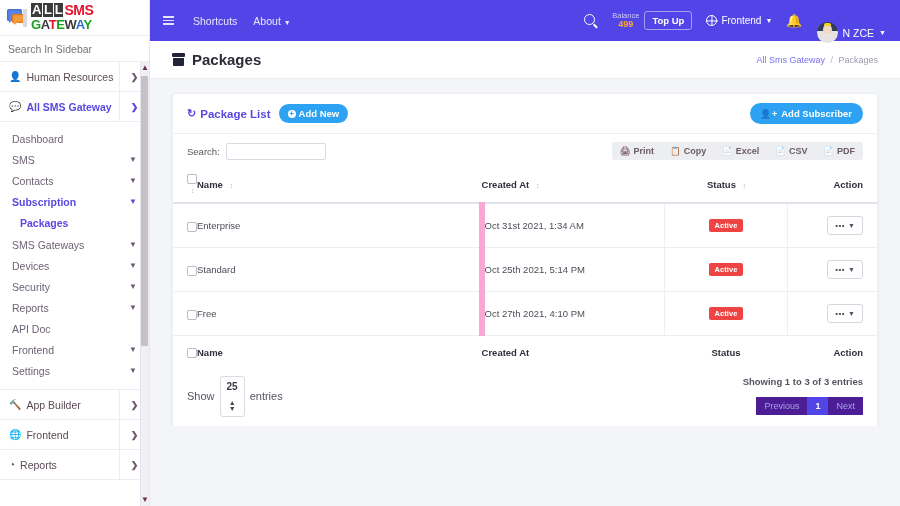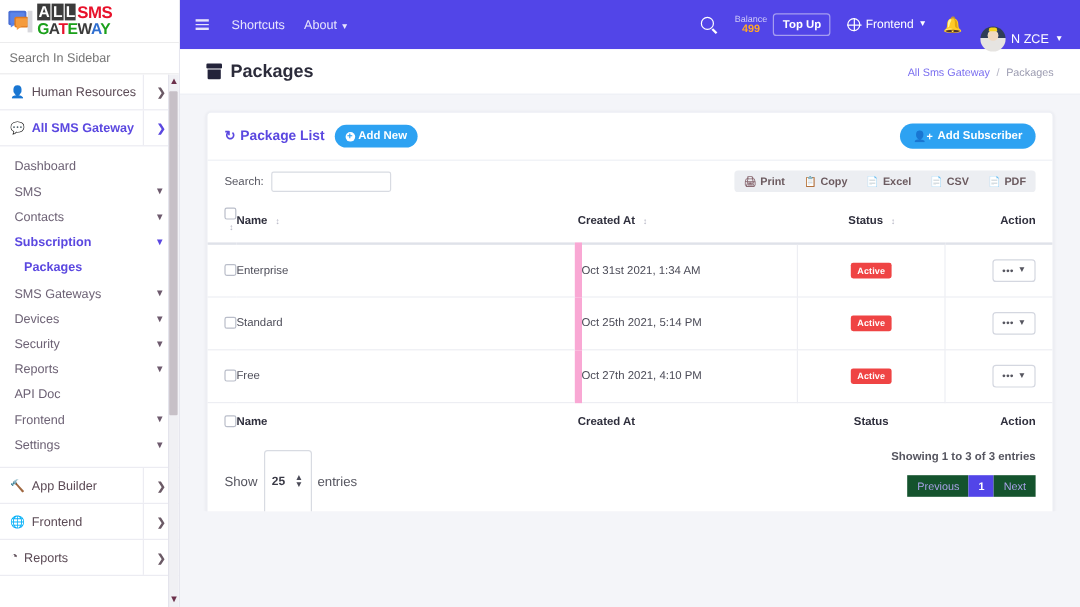--- a/index.html
+++ b/index.html
@@ -284,30 +284,30 @@
   tfoot th {
     font-size: 9.5px; color: #2f2f3d; font-weight: 700;
     padding: 10px 0; text-align: left; border-top: 1px solid #e6e8ee;
   }
 
   .tfoot-bar { display: flex; align-items: flex-start; padding: 8px 14px 14px 14px; }
   .show-grp { display: flex; align-items: center; gap: 5px; }
   .show-lbl, .entries-lbl { font-size: 11px; color: #55555f; }
   .sel-box {
     border: 1px solid #d8dbe2; border-radius: 3px; background: #fff;
-    padding: 20px 6px; display: inline-flex; align-items: center; gap: 8px;
-    font-size: 10px; color: #3a3a46; font-weight: 600; cursor: pointer;
+    padding: 4px 6px; display: inline-flex; align-items: center; gap: 8px;
+    font-size: 10px; color: #3a3a46; font-weight: 600; cursor: pointer; flex-direction: column;
   }
   .spin { font-size: 7px; line-height: 0.85; color: #4a4a57; }
   .right-foot { margin-left: auto; text-align: right; }
   .showing { font-size: 9.5px; color: #55555f; font-weight: bold; }
   .pager { display: flex; justify-content: flex-end; margin-top: 10px; }
   .pg {
     font-size: 9px; padding: 4px 8px; color: #7b6ff0;
-    background: #14532d; cursor: pointer;
+    background: #4c1d95; cursor: pointer;
   }
   .pg.num { background: #5245e8; color: #fff; font-weight: 600; }
   .pg.disabled { color: #a9a2e8; }
 
   
   .footer {
     height: 58px; background: #fff; border-top: 1px solid #e9ebf1;
     display: flex; align-items: center; padding: 0 22px; flex: 0 0 58px;
     margin-top: 14px;
   }

